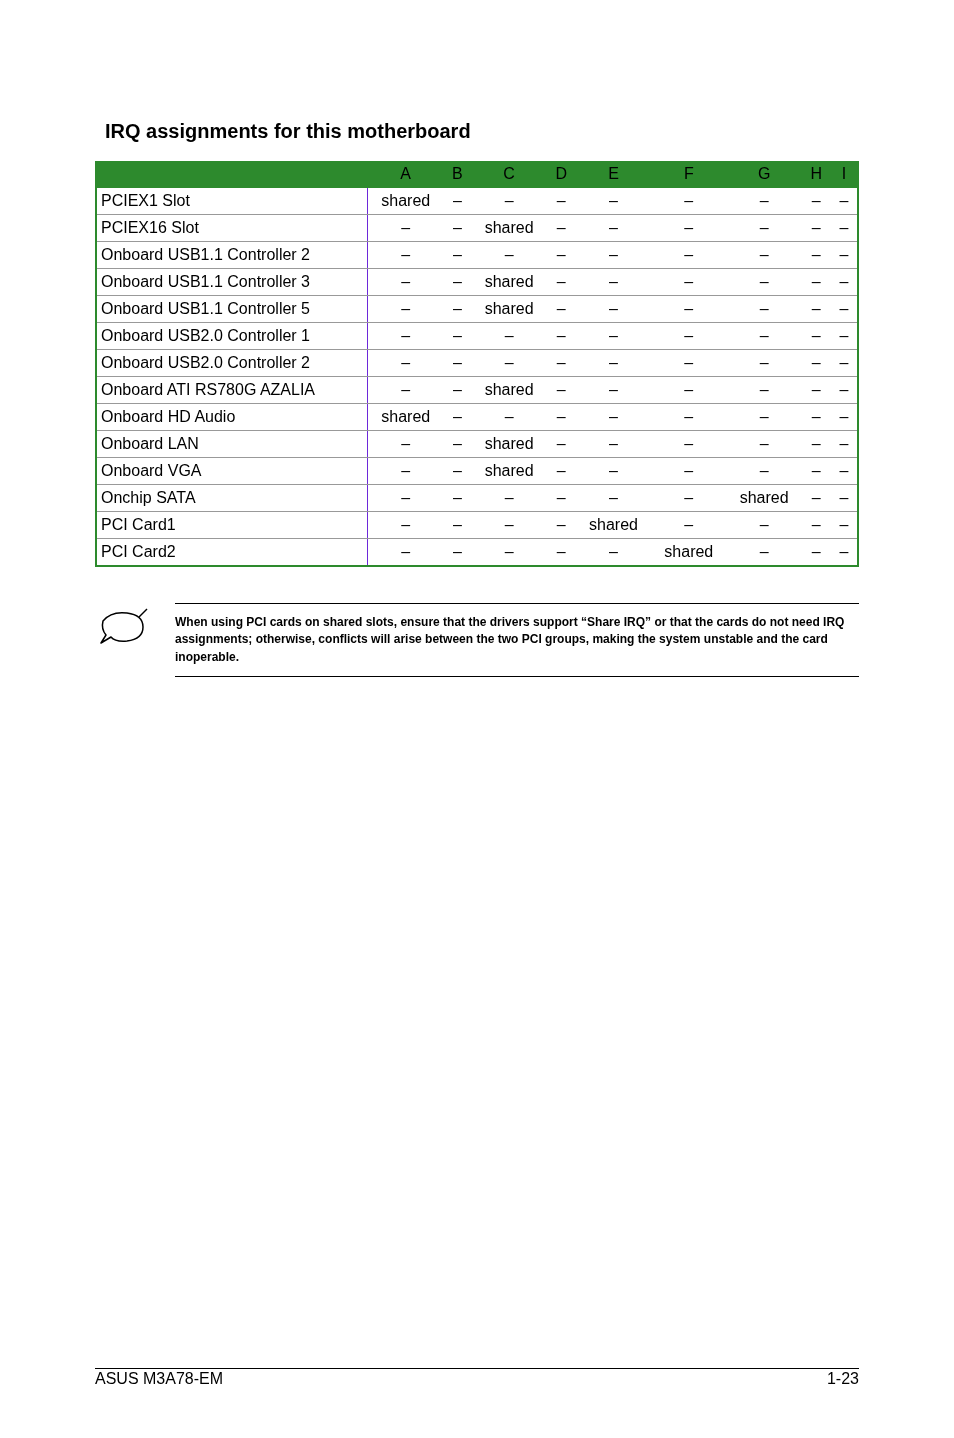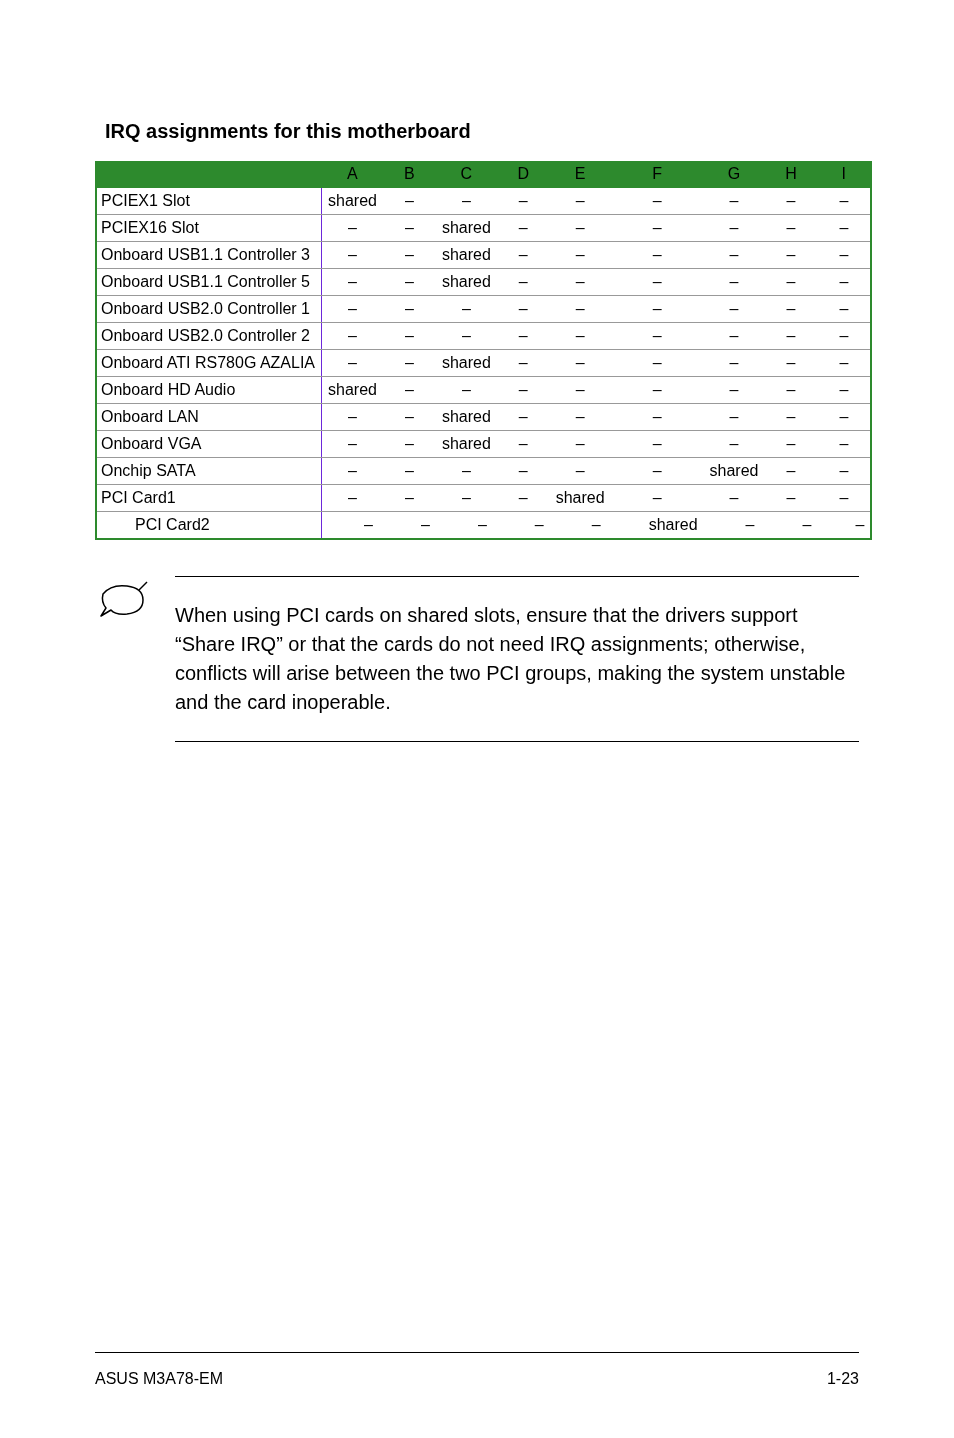--- a/index.html
+++ b/index.html
@@ -43,21 +43,20 @@
       padding-left: 4px;
     }
     table.irq-table thead th {
       background: #2d8a2d;
       color: #000;
       font-weight: normal;
       border-bottom: 1px solid #2d8a2d;
     }
     table.irq-table tbody tr:last-child td {
       border-bottom: 2px solid #2d8a2d;
-      padding-left: 38px;
     }
     .vline-left, .vline-right {
       border-left: 2px solid #2d8a2d;
     }
     table.irq-table td.rowlabel {
       border-right: 1px solid #6d28d9;
     }
     table.irq-table thead th.rowlabel {
       border-right: none;
     }
@@ -72,31 +71,32 @@
     }
     .note-icon {
       flex: 0 0 56px;
       display: flex;
       justify-content: center;
       padding-top: 4px;
     }
     .note-text-wrap {
       border-top: 1px solid #000;
       border-bottom: 1px solid #000;
-      padding: 24px 0;
-      font-size: 20px;
+      padding: 10px 0;
+      font-size: 12px;
       line-height: 1.45;
       flex: 1;
+      font-weight: bold;
     }
     .spacer {
       flex: 1;
     }
     .footer {
       border-top: 1px solid #000;
-      padding-top: 17px;
+      padding-top: 1px;
       display: flex;
       justify-content: space-between;
       font-size: 16px;
     }
   </style>
 </head>
 <body>
 
 <div class="page">
   <h2 class="section-heading">IRQ assignments for this motherboard</h2>
@@ -135,20 +135,32 @@
           <td>–</td>
           <td>shared</td>
           <td>–</td>
           <td>–</td>
           <td>–</td>
           <td>–</td>
           <td>–</td>
           <td class="last-col">–</td>
         </tr>
         <tr>
+          <td class="rowlabel vline-left">Onboard USB1.1 Controller 2</td>
+          <td>–</td>
+          <td>–</td>
+          <td>–</td>
+          <td>–</td>
+          <td>–</td>
+          <td>–</td>
+          <td>–</td>
+          <td>–</td>
+          <td class="last-col">–</td>
+        </tr>
+        <tr>
           <td class="rowlabel vline-left">Onboard USB1.1 Controller 3</td>
           <td>–</td>
           <td>–</td>
           <td>shared</td>
           <td>–</td>
           <td>–</td>
           <td>–</td>
           <td>–</td>
           <td>–</td>
           <td class="last-col">–</td>

